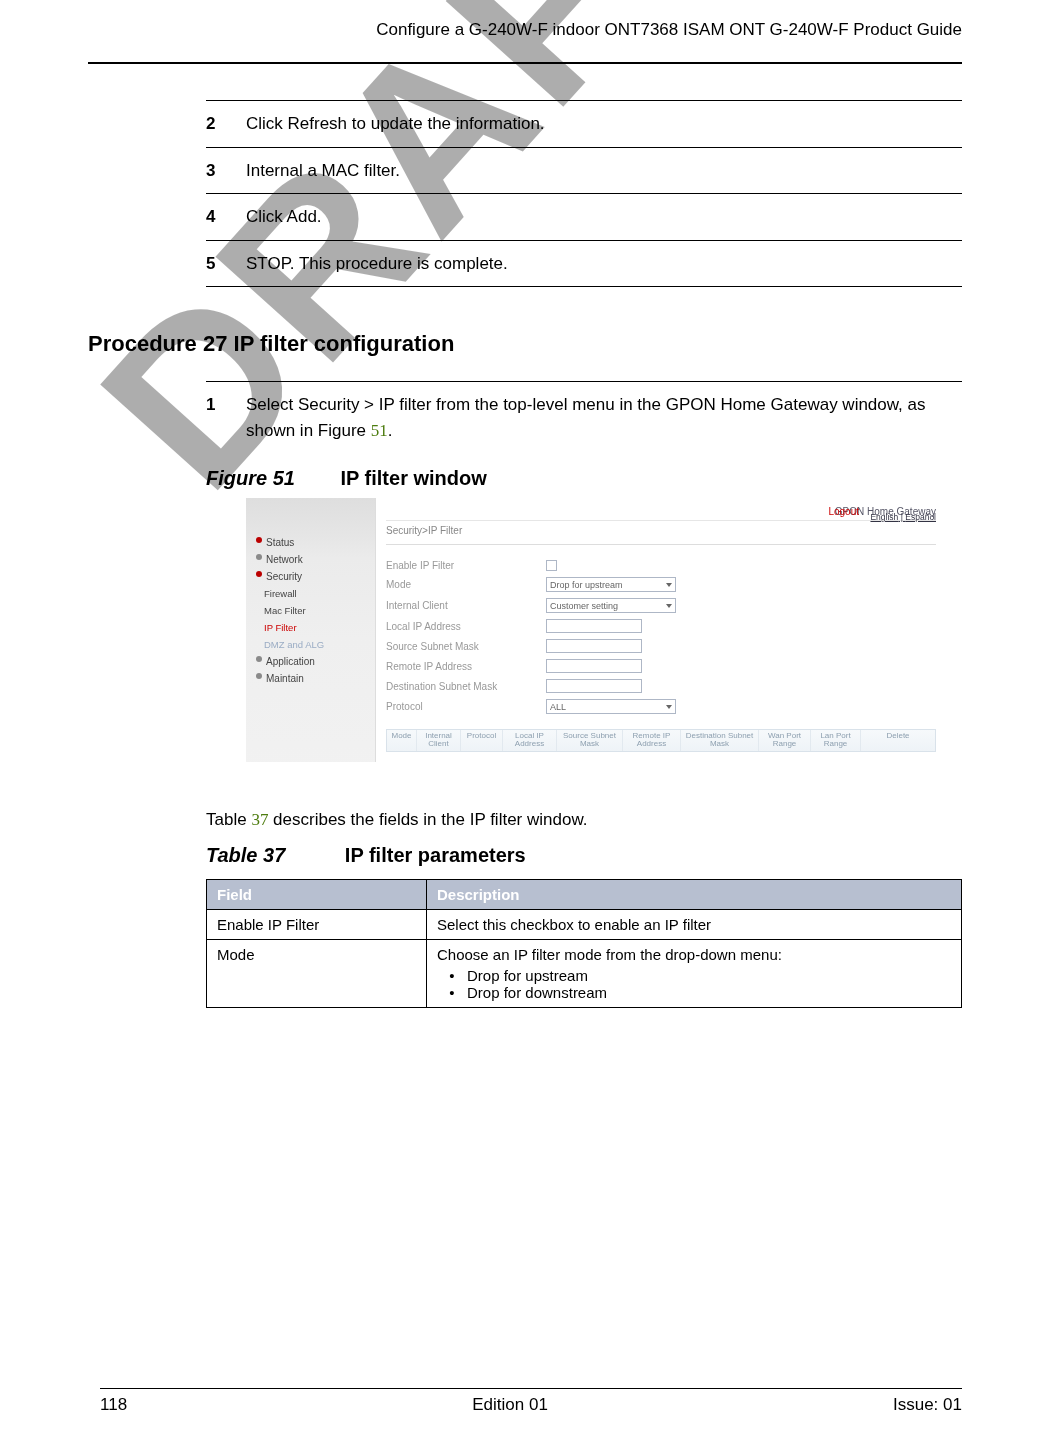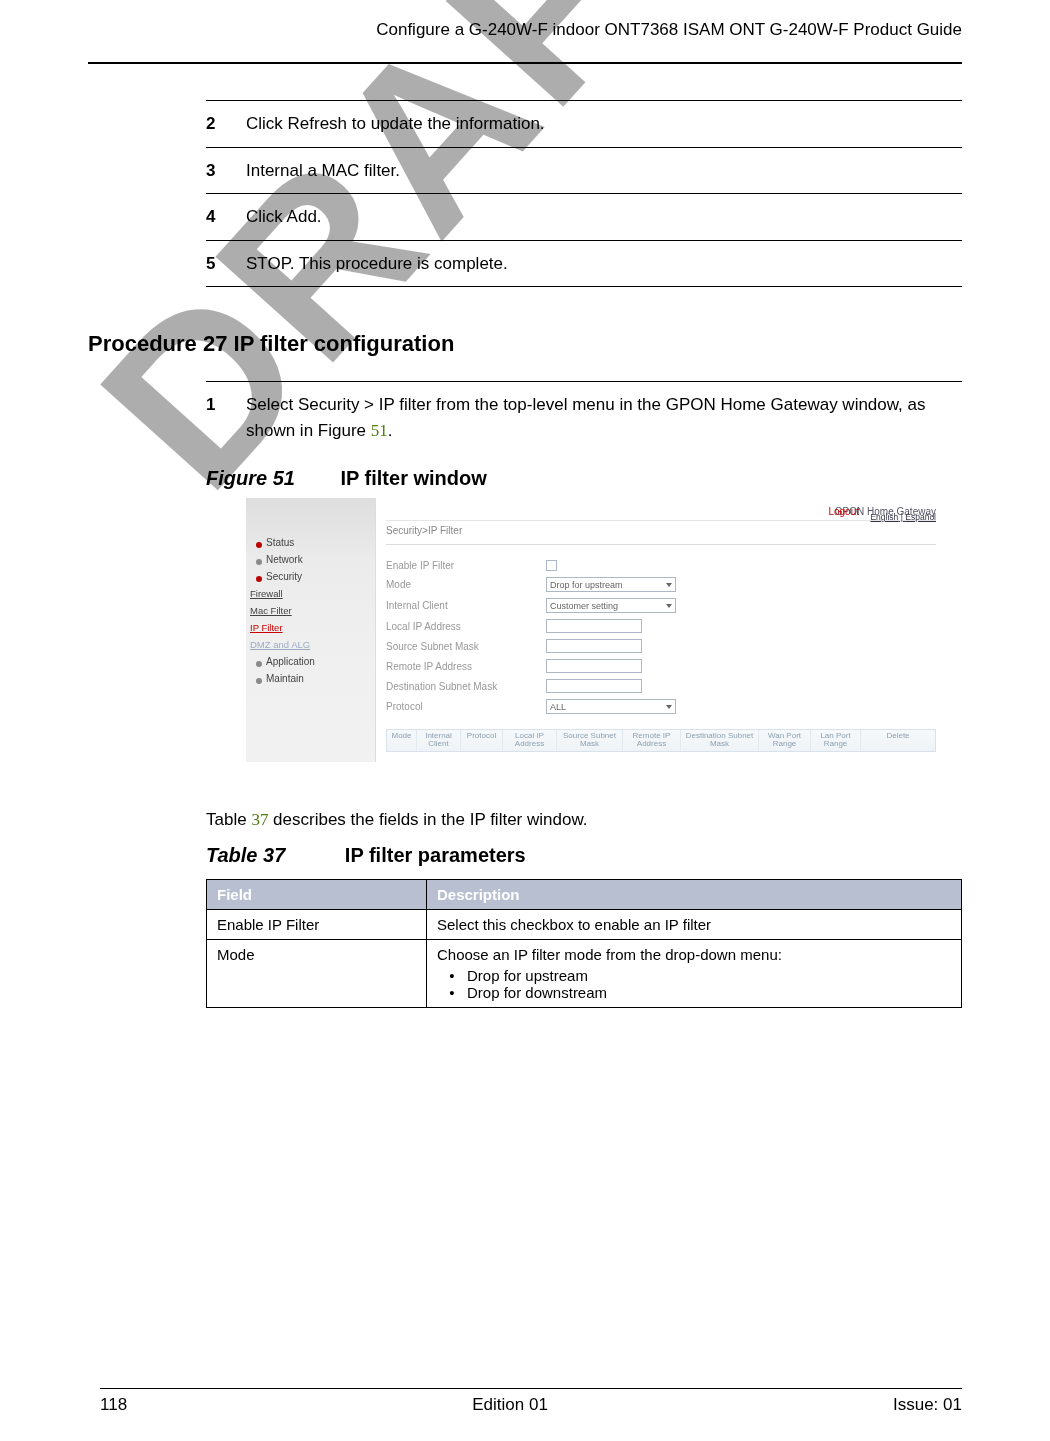--- a/index.html
+++ b/index.html
@@ -70,22 +70,22 @@
     display: flex;
   }
   .ss-sidebar {
     width: 130px;
     background: linear-gradient(to bottom, #dedede 0, #e6e6e6 40px, #ebebeb 60px, #efefef 140px, #f2f2f2 300px);
     padding-top: 36px;
     font-size: 10px;
     color: #444;
     border-right: 1px solid #ddd;
   }
-  .ss-sidebar .top-item { padding: 3px 6px 3px 10px; display:flex; align-items:flex-end; gap:4px; }
-  .ss-sidebar .sub-item { padding: 3px 6px 3px 4px; font-size: 9.5px; text-decoration: underline; }
+  .ss-sidebar .top-item { padding: 3px 6px 3px 10px; display:flex; align-items:flex-start; gap:4px; }
+  .ss-sidebar .sub-item { padding: 3px 6px 3px 18px; font-size: 9.5px; }
   .ss-sidebar .sub-item.active { color: #c00; }
   .ss-sidebar .sub-item.muted { color: #9aacc4; }
   .bullet-red { width:6px; height:6px; background:#b00; border-radius:50%; display:inline-block; flex-shrink:0; }
   .bullet-gray { width:6px; height:6px; background:#8a8a8a; border-radius:50%; display:inline-block; flex-shrink:0; }
   .ss-main {
     flex: 1;
     background: #fff;
     padding: 6px 10px 10px 10px;
     font-size: 10px;
     color: #666;

